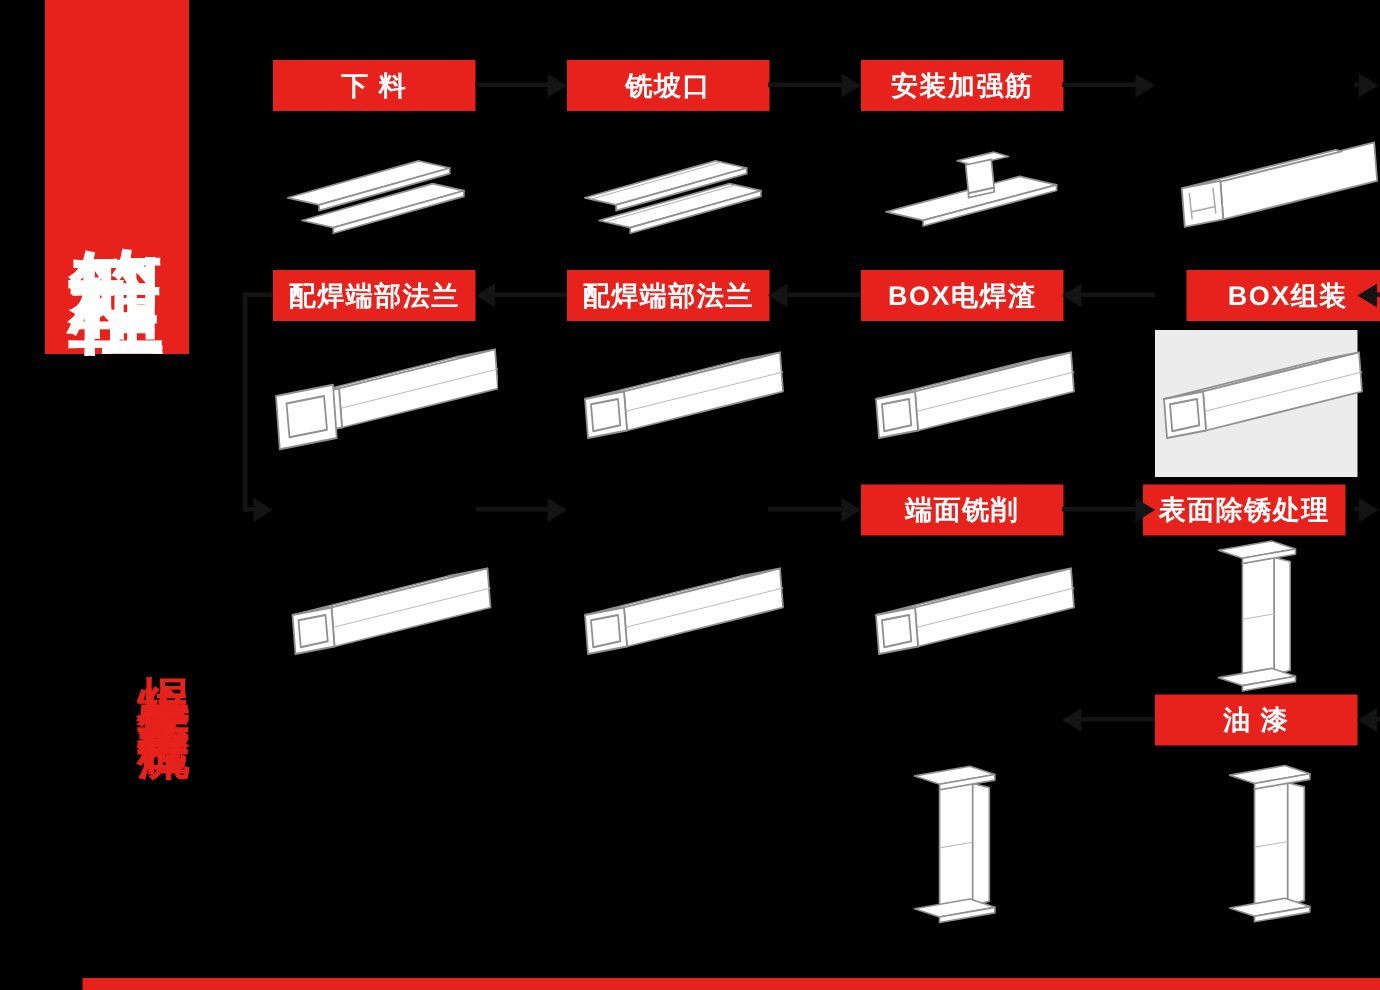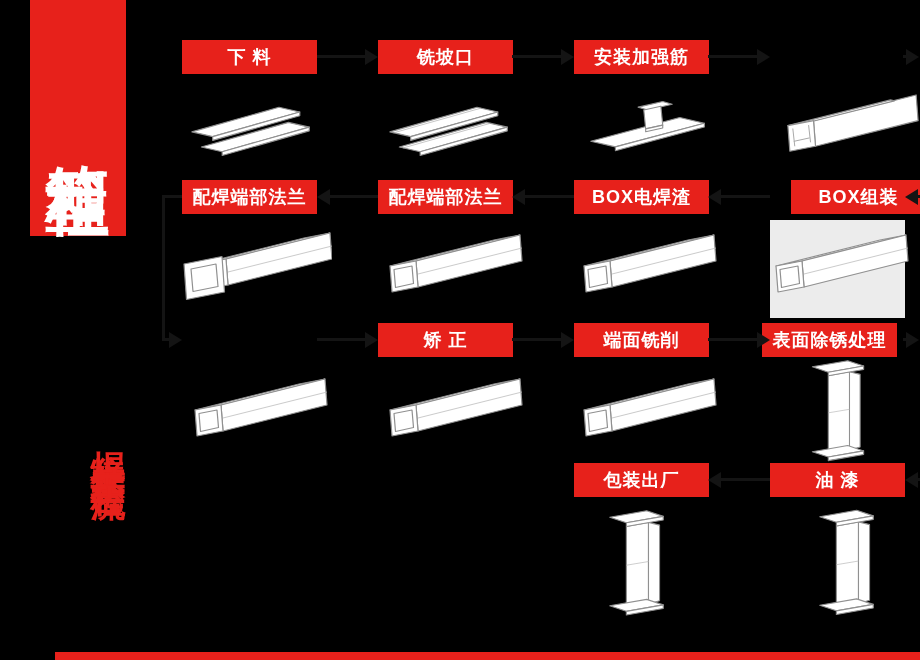--- a/index.html
+++ b/index.html
@@ -101,25 +101,23 @@
 
   <div class="fbox" style="left:182px; top:40px;">下 料</div>
   <div class="fbox" style="left:574px; top:40px;">安装加强筋</div>
   <div class="fbox" style="left:378px; top:40px;">铣坡口</div>
 
   <div class="fbox" style="left:182px; top:180px;">配焊端部法兰</div>
   <div class="fbox" style="left:378px; top:180px;">配焊端部法兰</div>
   <div class="fbox" style="left:574px; top:180px;">BOX电焊渣</div>
   <div class="fbox" style="left:770px; top:180px;margin-left:21px;">BOX组装</div>
 
-  <div class="fbox" style="left:378px; top:323px;">矫 正</div>
   <div class="fbox" style="left:574px; top:323px;">端面铣削</div>
   <div class="fbox" style="left:762px; top:323px;">表面除锈处理</div>
 
-  <div class="fbox" style="left:574px; top:463px;">包装出厂</div>
   <div class="fbox" style="left:770px; top:463px;">油 漆</div>
 
   <div class="arrow right" style="left:317px; top:55px; width:48px;"></div>
   <div class="arrow right" style="left:512px; top:55px; width:49px;"></div>
   <div class="arrow right" style="left:708px; top:55px; width:49px;"></div>
   <div class="arrow right" style="left:903px; top:55px; width:3px;"></div>
 
   <div class="arrow left" style="left:330px; top:195px; width:48px;"></div>
   <div class="arrow left" style="left:525px; top:195px; width:49px;"></div>
   <div class="arrow left" style="left:721px; top:195px; width:49px;"></div>

